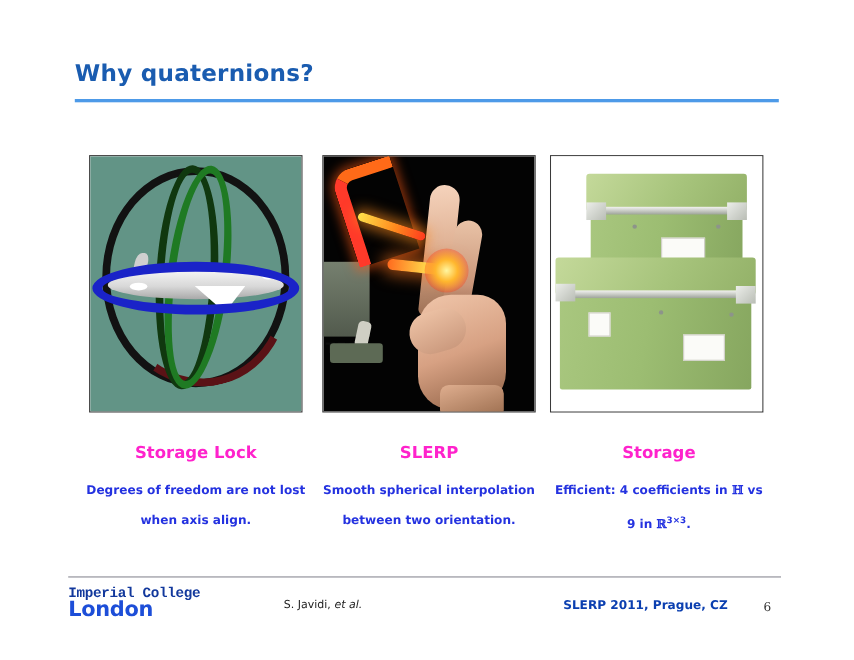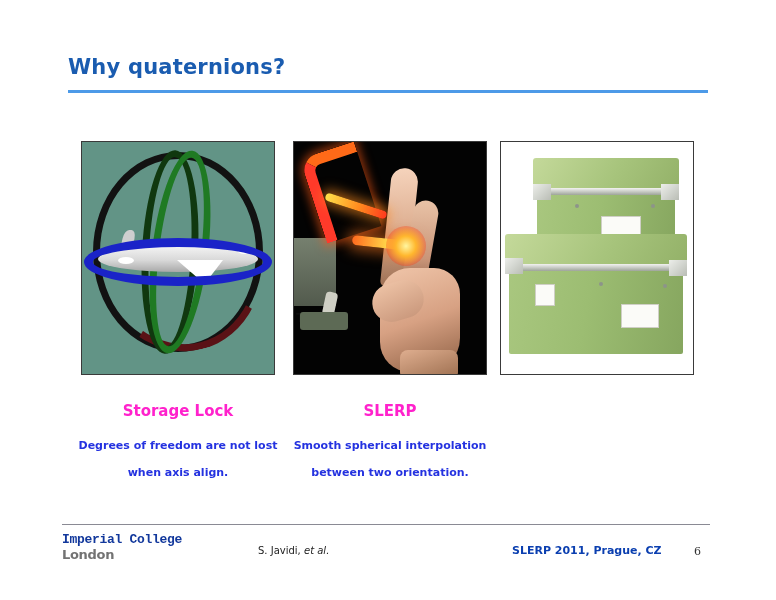--- a/index.html
+++ b/index.html
@@ -354,23 +354,23 @@
     line-height: 15px;
   }
   .logo-l1 {
     font-size: 13px;
     font-weight: bold;
     color: #12389c;
     letter-spacing: -0.3px;
     font-family: Liberation Mono, monospace;
   }
   .logo-l2 {
-    font-size: 13px;
-    font-weight: bold;
-    color: #737373;
+    font-size: 19px;
+    font-weight: bold;
+    color: #1d4ed8;
     letter-spacing: -0.3px;
     font-family: "DejaVu Sans", "Liberation Sans", sans-serif;
   }
   .footer-author {
     position: absolute;
     left: 258px;
     top: 545px;
     font-size: 10px;
     color: #222222;
     font-family: "DejaVu Sans", "Liberation Sans", sans-serif;
@@ -471,20 +471,25 @@
     <div class="cap-line">Degrees of freedom are not lost</div>
     <div class="cap-line">when axis align.</div>
   </div>
 
   <div class="cap-col cap-2">
     <div class="cap-head">SLERP</div>
     <div class="cap-line">Smooth spherical interpolation</div>
     <div class="cap-line">between two orientation.</div>
   </div>
 
+  <div class="cap-col cap-3">
+    <div class="cap-head">Storage</div>
+    <div class="cap-line"><span>Efficient: 4 coefficients in </span><span class="bb">ℍ</span><span> vs</span></div>
+    <div class="cap-line"><span>9 in </span><span class="bb">ℝ</span><sup>3×3</sup><span>.</span></div>
+  </div>
 
   <div class="footer-rule"></div>
   <div class="logo">
     <div class="logo-l1">Imperial College</div>
     <div class="logo-l2">London</div>
   </div>
   <div class="footer-author"><span>S. Javidi,</span> <span class="it">et al.</span></div>
   <div class="footer-conf">SLERP 2011, Prague, CZ</div>
   <div class="footer-page">6</div>
 

